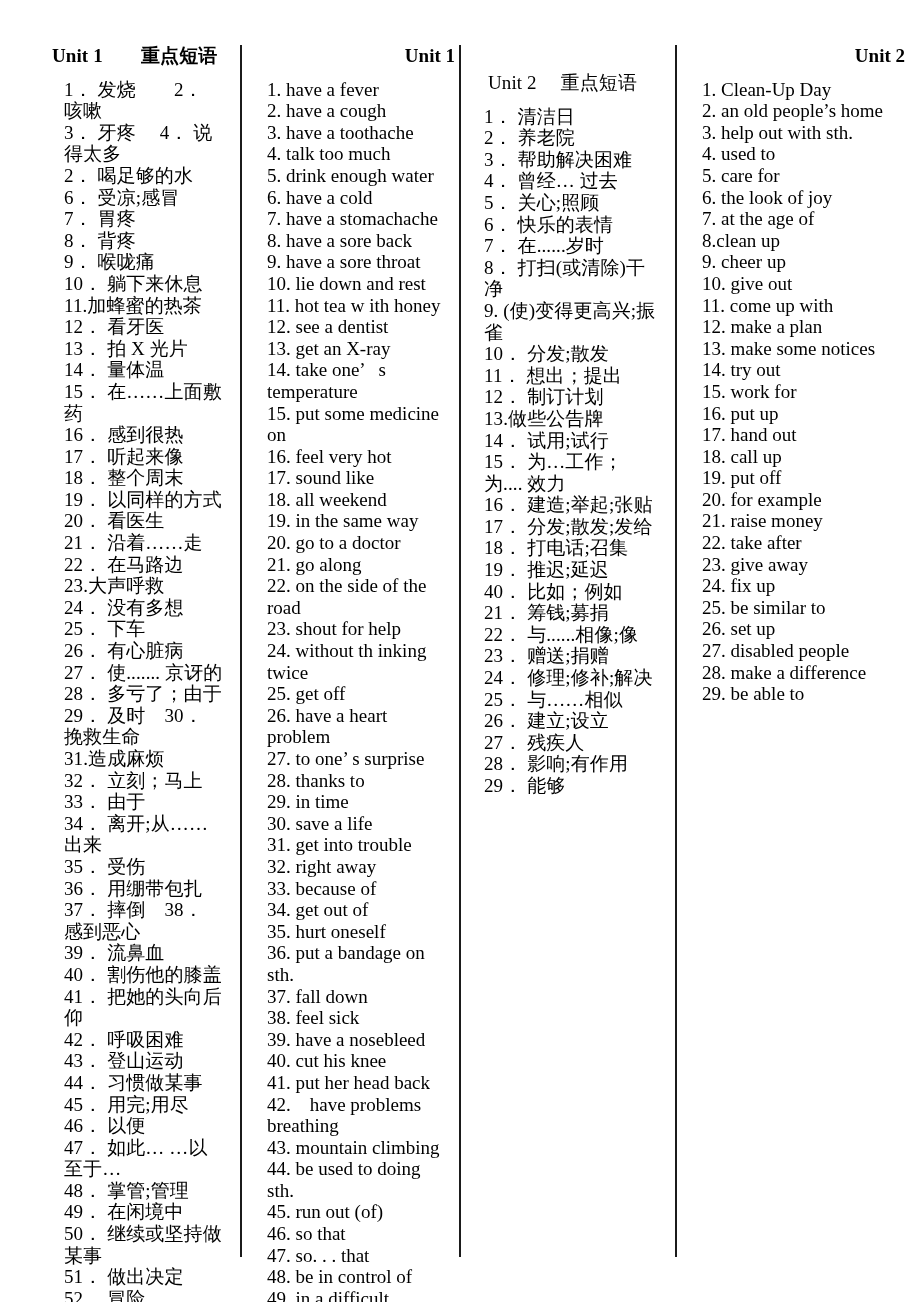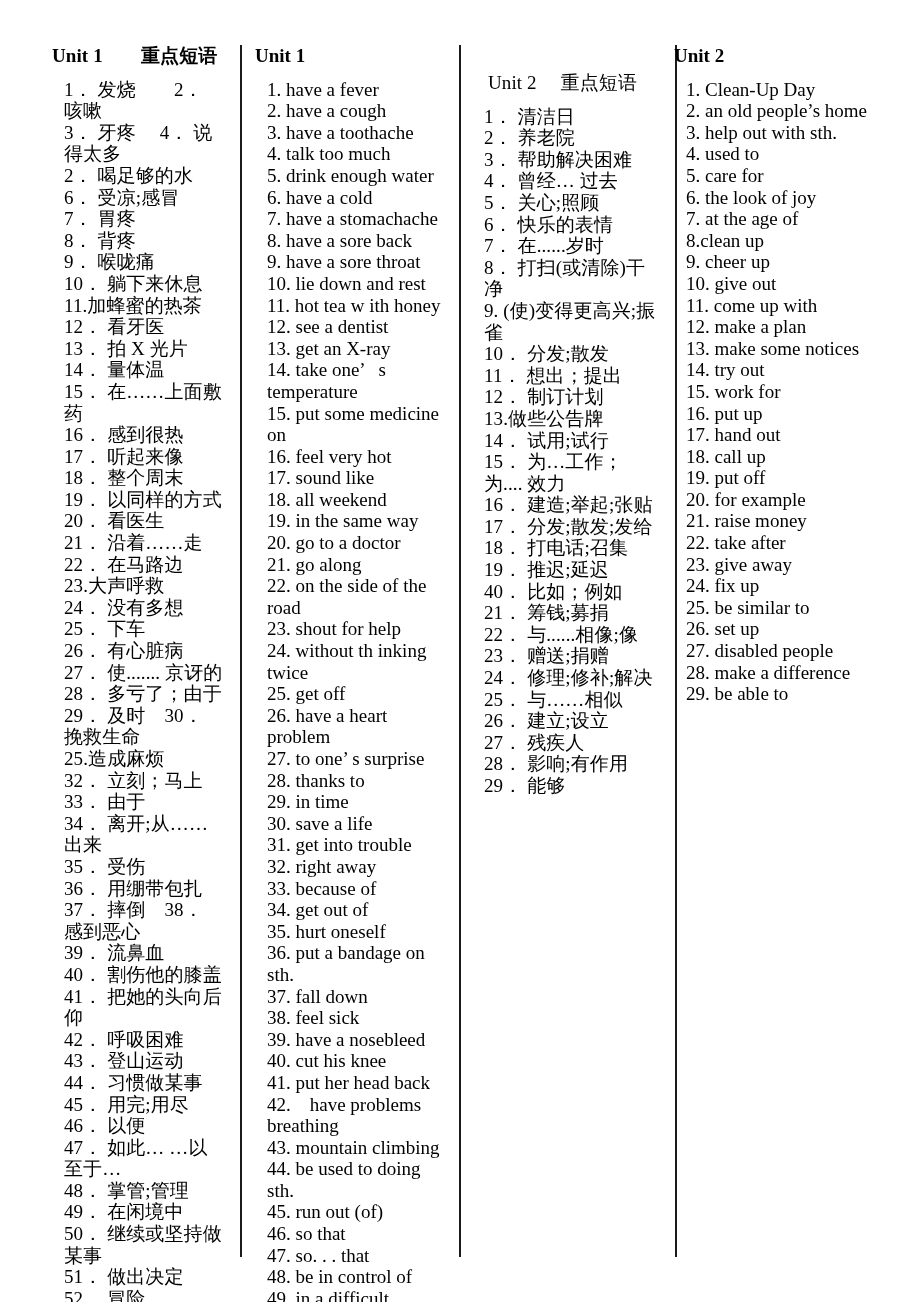--- a/index.html
+++ b/index.html
@@ -39,34 +39,34 @@
   
   .col {
     position: absolute;
     top: 45px;
     font-size: 19px;
     line-height: 21.6px;
   }
   .col.c1 { left: 52px;  width: 184px; }
   .col.c2 { left: 255px; width: 200px; }
   .col.c3 { left: 472px; width: 198px; }
-  .col.c4 { left: 674px; width: 215px; }
+  .col.c4 { left: 690px; width: 215px; }
 
   .col.c1, .col.c3 {
     font-family: "Liberation Serif", "DejaVu Serif", serif;
   }
 
   .hdr {
     font-weight: bold;
     white-space: pre;
     margin: 0;
     line-height: 21.6px;
   }
   .hdr.center {
-    text-align: left;
+    text-align: right;
     display: block;
   }
   .hdr.plain {
     font-weight: normal;
   }
   .hdr.pad-top {
     margin-top: 27px;
     margin-left: 16px;
   }
 
@@ -119,21 +119,21 @@
       <li>19． 以同样的方式</li>
       <li>20． 看医生</li>
       <li>21． 沿着……走</li>
       <li>22． 在马路边</li>
       <li>23.大声呼救</li>
       <li>24． 没有多想　 25． 下车</li>
       <li>26． 有心脏病</li>
       <li>27． 使....... 京讶的</li>
       <li>28． 多亏了；由于</li>
       <li>29． 及时　30． 挽救生命</li>
-      <li>25.造成麻烦</li>
+      <li>31.造成麻烦</li>
       <li>32． 立刻；马上</li>
       <li>33． 由于</li>
       <li>34． 离开;从……出来</li>
       <li>35． 受伤</li>
       <li>36． 用绷带包扎</li>
       <li>37． 摔倒　38． 感到恶心</li>
       <li>39． 流鼻血</li>
       <li>40． 割伤他的膝盖</li>
       <li>41． 把她的头向后仰</li>
       <li>42． 呼吸困难</li>

